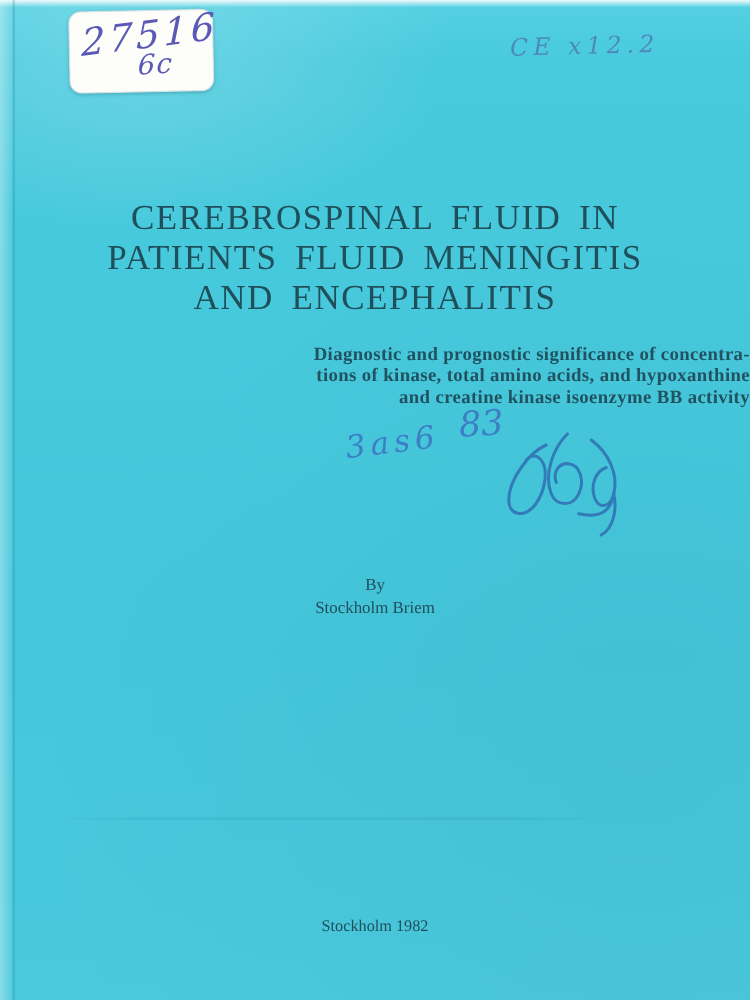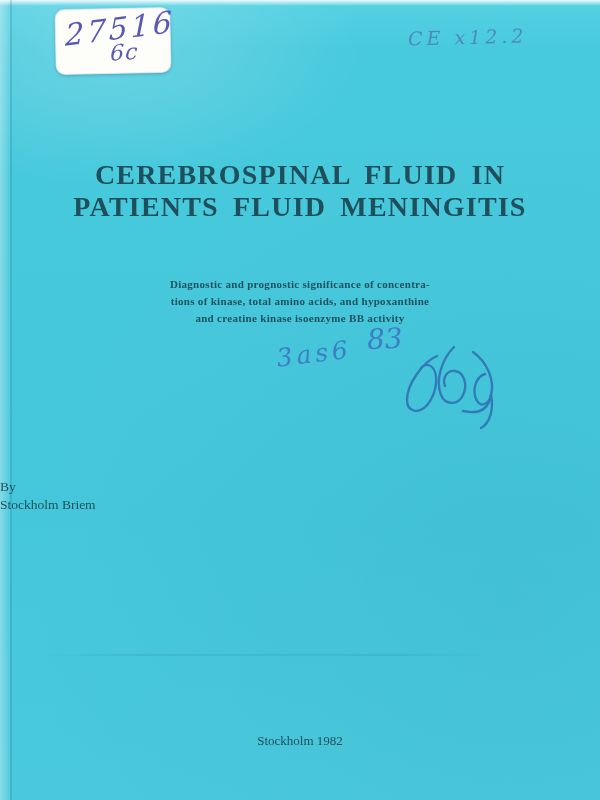--- a/index.html
+++ b/index.html
@@ -50,40 +50,40 @@
     transform:rotate(-3deg) skewX(-6deg);
   }
   .shelf-mark{
     position:absolute;left:408px;top:26px;
     font-size:19px;letter-spacing:4px;color:#4e82b8;
     transform:rotate(-1.5deg);opacity:.9;
   }
   .title{
     position:absolute;left:0;right:0;top:159px;
     text-align:center;color:#1f4f5b;
-    font-weight:bold;font-size:28px;line-height:32px;
+    font-weight:normal;font-size:28px;line-height:32px;
     letter-spacing:1.2px;word-spacing:6px;
   }
   .subtitle{
     position:absolute;left:0;right:0;top:276px;
-    text-align:center;color:#215260;
-    font-weight:bold;font-size:11px;line-height:17px;
+    text-align:right;color:#215260;
+    font-weight:bold;font-size:15px;line-height:17px;
     letter-spacing:.3px;
   }
   .note{
     position:absolute;left:276px;top:333px;
     transform:rotate(-7deg);color:#3d7ec4;white-space:nowrap;
   }
   .note-word{font-size:25px;letter-spacing:4px;}
   .note-year{font-size:28px;margin-left:16px;display:inline-block;
     transform:translateY(-5px) rotate(4deg);}
   .signature{position:absolute;left:397px;top:344px;}
   .byline{
-    position:absolute;left:0;right:0;top:478px;
-    color:#21505c;
+    position:absolute;left:0;right:0;top:459px;
+    text-align:center;color:#21505c;
     font-size:13.5px;line-height:18px;
   }
   .imprint{
     position:absolute;left:0;right:0;top:733px;
     text-align:center;color:#1f4f5b;
     font-weight:normal;font-size:13px;
   }
 </style>
 </head>
 <body>
@@ -97,20 +97,21 @@
   <div class="sticker">
     <div class="hand sticker-number">27516</div>
     <div class="hand sticker-code">6c</div>
   </div>
 
   <div class="hand shelf-mark">CE x12.2</div>
 
   <div class="title">
     <div>CEREBROSPINAL FLUID IN</div>
     <div>PATIENTS FLUID MENINGITIS</div>
+    <div>AND ENCEPHALITIS</div>
   </div>
 
   <div class="subtitle">
     <div>Diagnostic and prognostic significance of concentra-</div>
     <div>tions of kinase, total amino acids, and hypoxanthine</div>
     <div>and creatine kinase isoenzyme BB activity</div>
   </div>
 
   <div class="hand note">
     <span class="note-word">3as6</span><span class="note-year">83</span>

